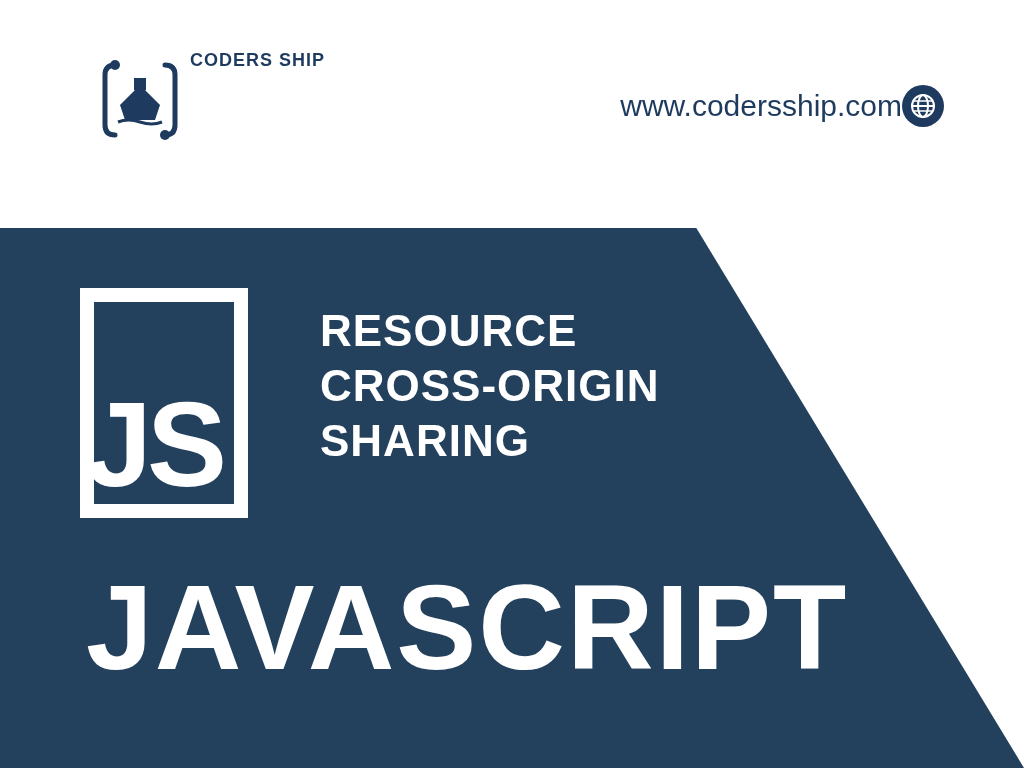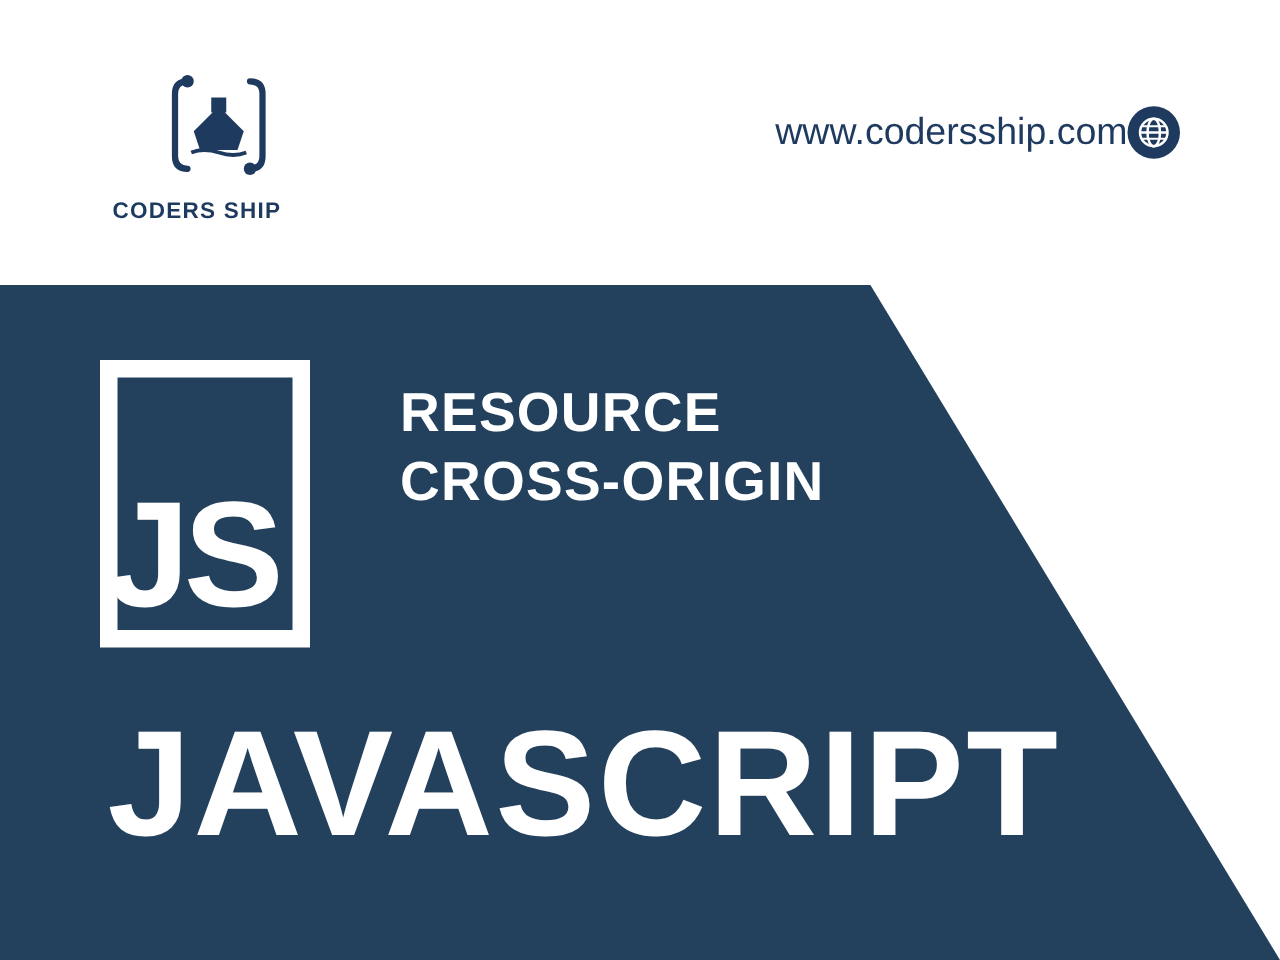--- a/index.html
+++ b/index.html
@@ -19,22 +19,21 @@
       position: relative;
       width: 100%;
       height: 250px;
       padding: 50px 80px 0 90px;
       display: flex;
       justify-content: space-between;
       align-items: flex-start;
     }
     .logo-container {
       display: flex;
-      flex-direction: column;
-      align-items: flex-end;
+      align-items: flex-start;
     }
     .logo-icon {
       width: 100px;
       height: 100px;
       margin-bottom: 8px;
     }
     .logo-text {
       color: #1e3a5f;
       font-size: 18px;
       font-weight: bold;
@@ -142,15 +141,16 @@
   </div>
 </div>
 
 <div class="banner">
   <div class="js-box">
     <div class="js-text">JS</div>
   </div>
   <div class="subtitle-container">
     <div class="subtitle-line">RESOURCE</div>
     <div class="subtitle-line">CROSS-ORIGIN</div>
+    <div class="subtitle-line">SHARING</div>
   </div>
   <div class="main-title">JAVASCRIPT</div>
 </div>
 
 </body></html>

